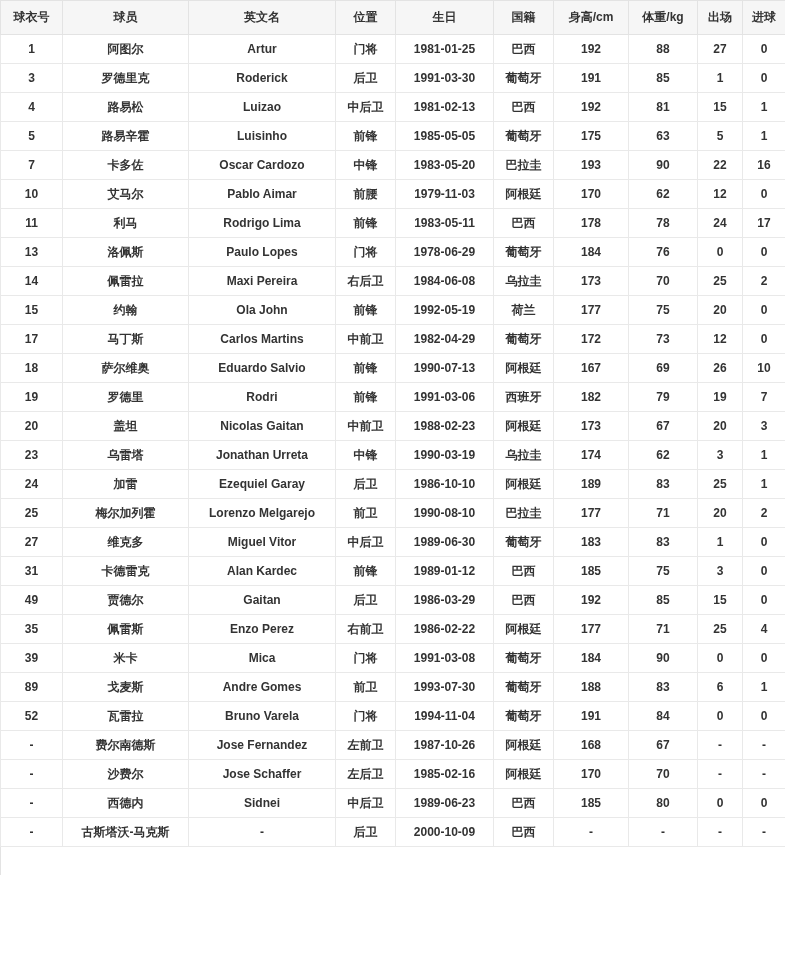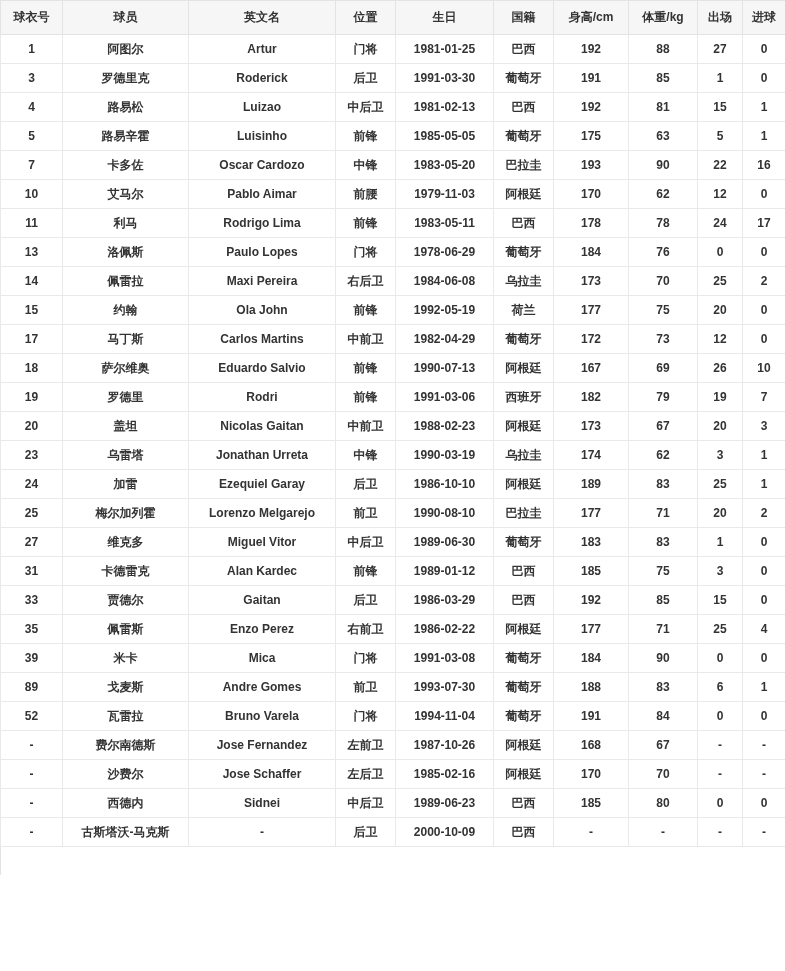--- a/index.html
+++ b/index.html
@@ -309,21 +309,21 @@
           <td>Alan Kardec</td>
           <td>前锋</td>
           <td>1989-01-12</td>
           <td>巴西</td>
           <td>185</td>
           <td>75</td>
           <td>3</td>
           <td>0</td>
         </tr>
         <tr>
-          <td>33</td>
+          <td>49</td>
           <td>贾德尔</td>
           <td>Gaitan</td>
           <td>后卫</td>
           <td>1986-03-29</td>
           <td>巴西</td>
           <td>192</td>
           <td>85</td>
           <td>15</td>
           <td>0</td>
         </tr>

